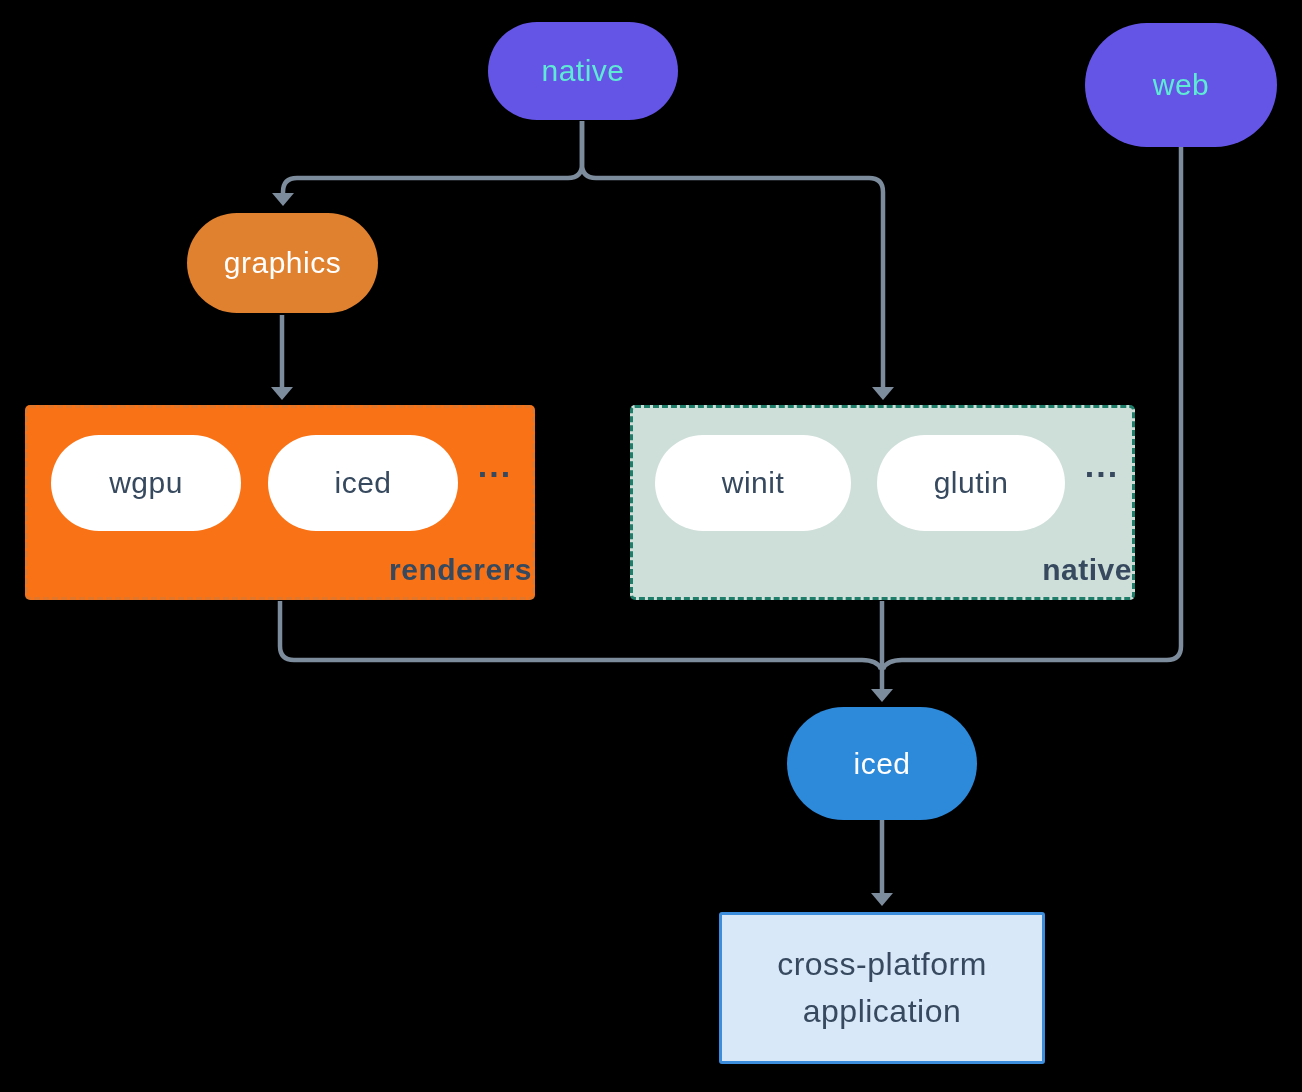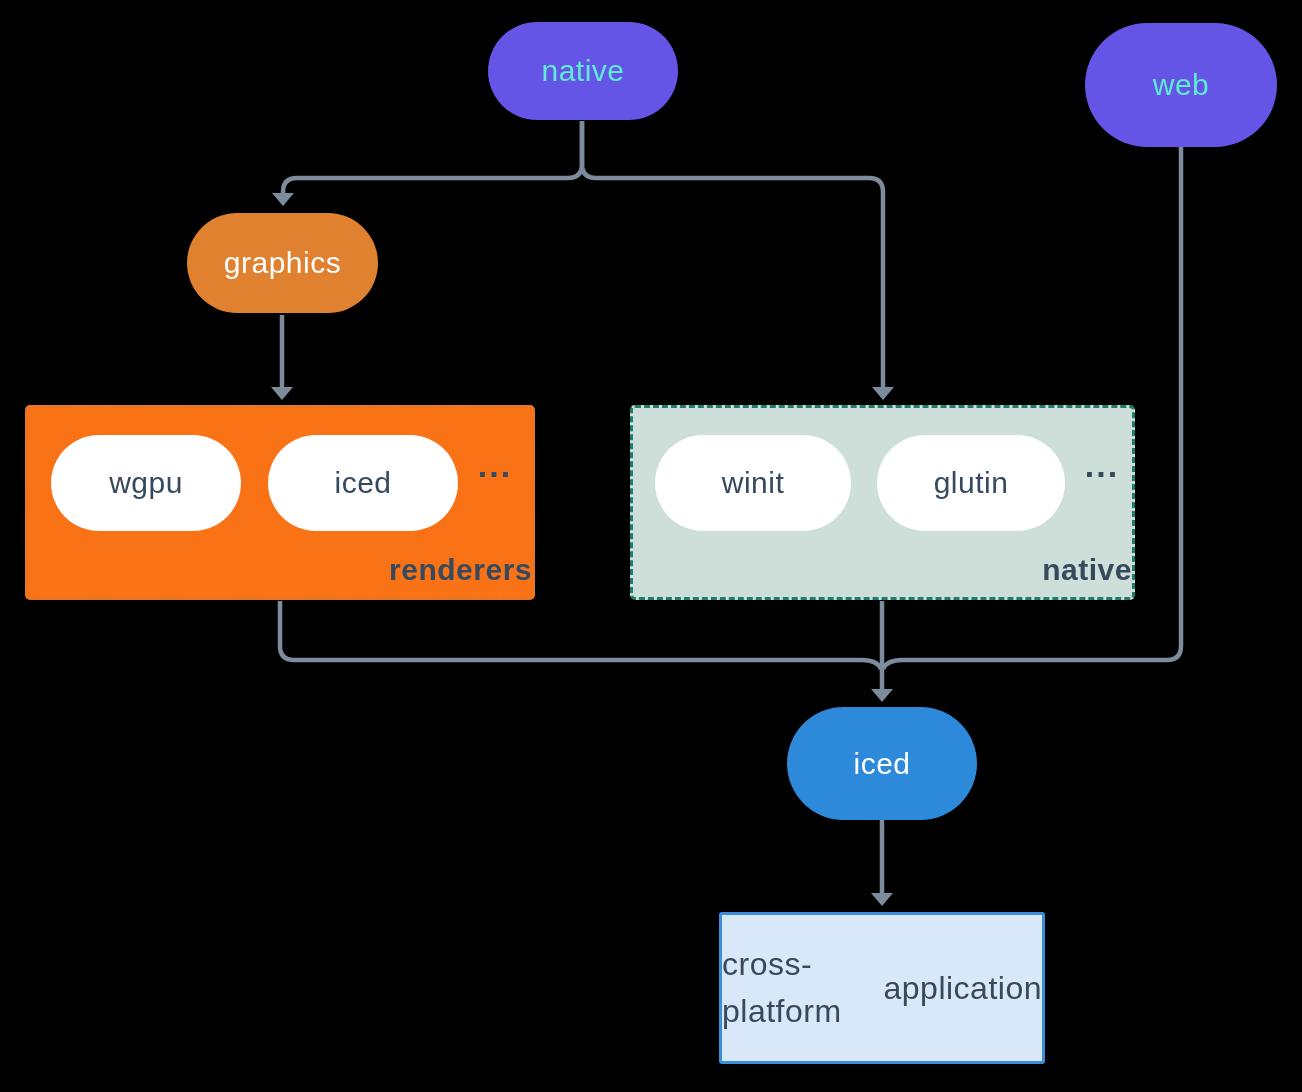--- a/index.html
+++ b/index.html
@@ -78,21 +78,21 @@
     color: #36495e;
     letter-spacing: 2px;
   }
   .app-box {
     position: absolute;
     box-sizing: border-box;
     background: #d9e8f8;
     border: 3px solid #3c8edd;
     border-radius: 3px;
     display: flex;
-    flex-direction: row;
+    flex-direction: column;
     align-items: center;
     justify-content: center;
     color: #36495e;
     font-size: 32px;
     line-height: 47px;
     letter-spacing: 0.5px;
   }
 
   
   #node-native   { left: 488px;  top: 22px;  width: 190px; height: 98px; }

